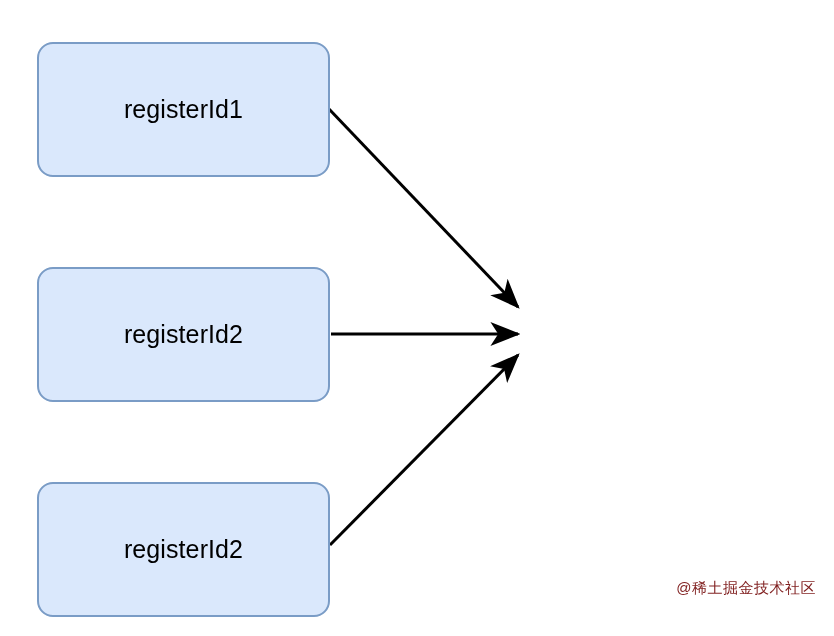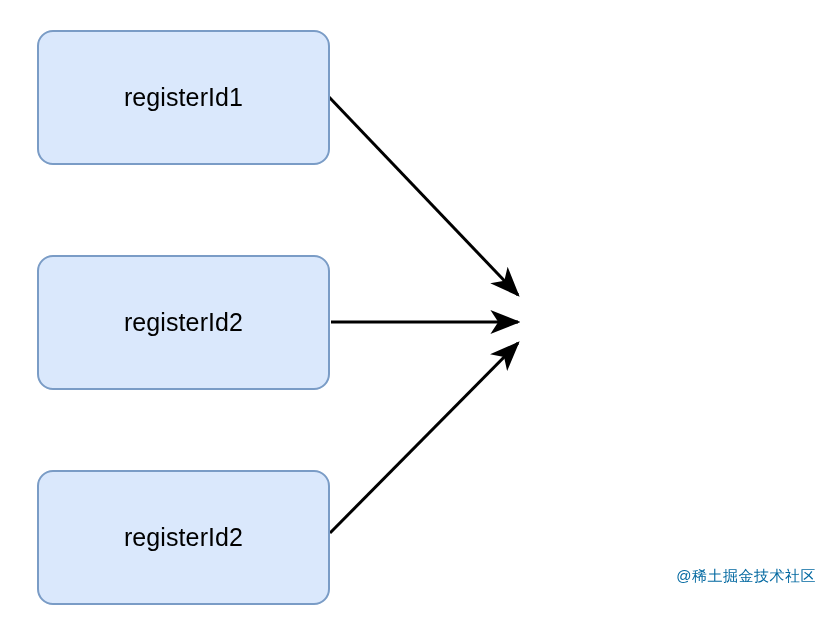--- a/index.html
+++ b/index.html
@@ -11,21 +11,21 @@
     width: 834px;
     height: 636px;
     position: relative;
     overflow: hidden;
     font-family: "Liberation Sans", sans-serif;
   }
 
   #diagram-canvas {
     position: absolute;
     left: 0;
-    top: 0;
+    top: 12px;
     width: 834px;
     height: 596px;
   }
 
   .edge-layer {
     position: absolute;
     left: 0;
     top: 0;
     width: 834px;
     height: 636px;
@@ -64,21 +64,21 @@
   #node-register-1 { left: 37px;  top: 30px;  width: 293px; height: 135px; }
   #node-register-2 { left: 37px;  top: 255px; width: 293px; height: 135px; }
   #node-register-3 { left: 37px;  top: 470px; width: 293px; height: 135px; }
   #node-client     { left: 521px; top: 250px; width: 290px; height: 143px; }
 
   #watermark {
     position: absolute;
     right: 18px;
     bottom: 10px;
     font-size: 15px;
-    color: #0369a1;
+    color: #7f1d1d;
     letter-spacing: 0.5px;
     user-select: none;
     white-space: nowrap;
   }
 </style>
 </head>
 <body>
 
 <div id="diagram-canvas">
 

